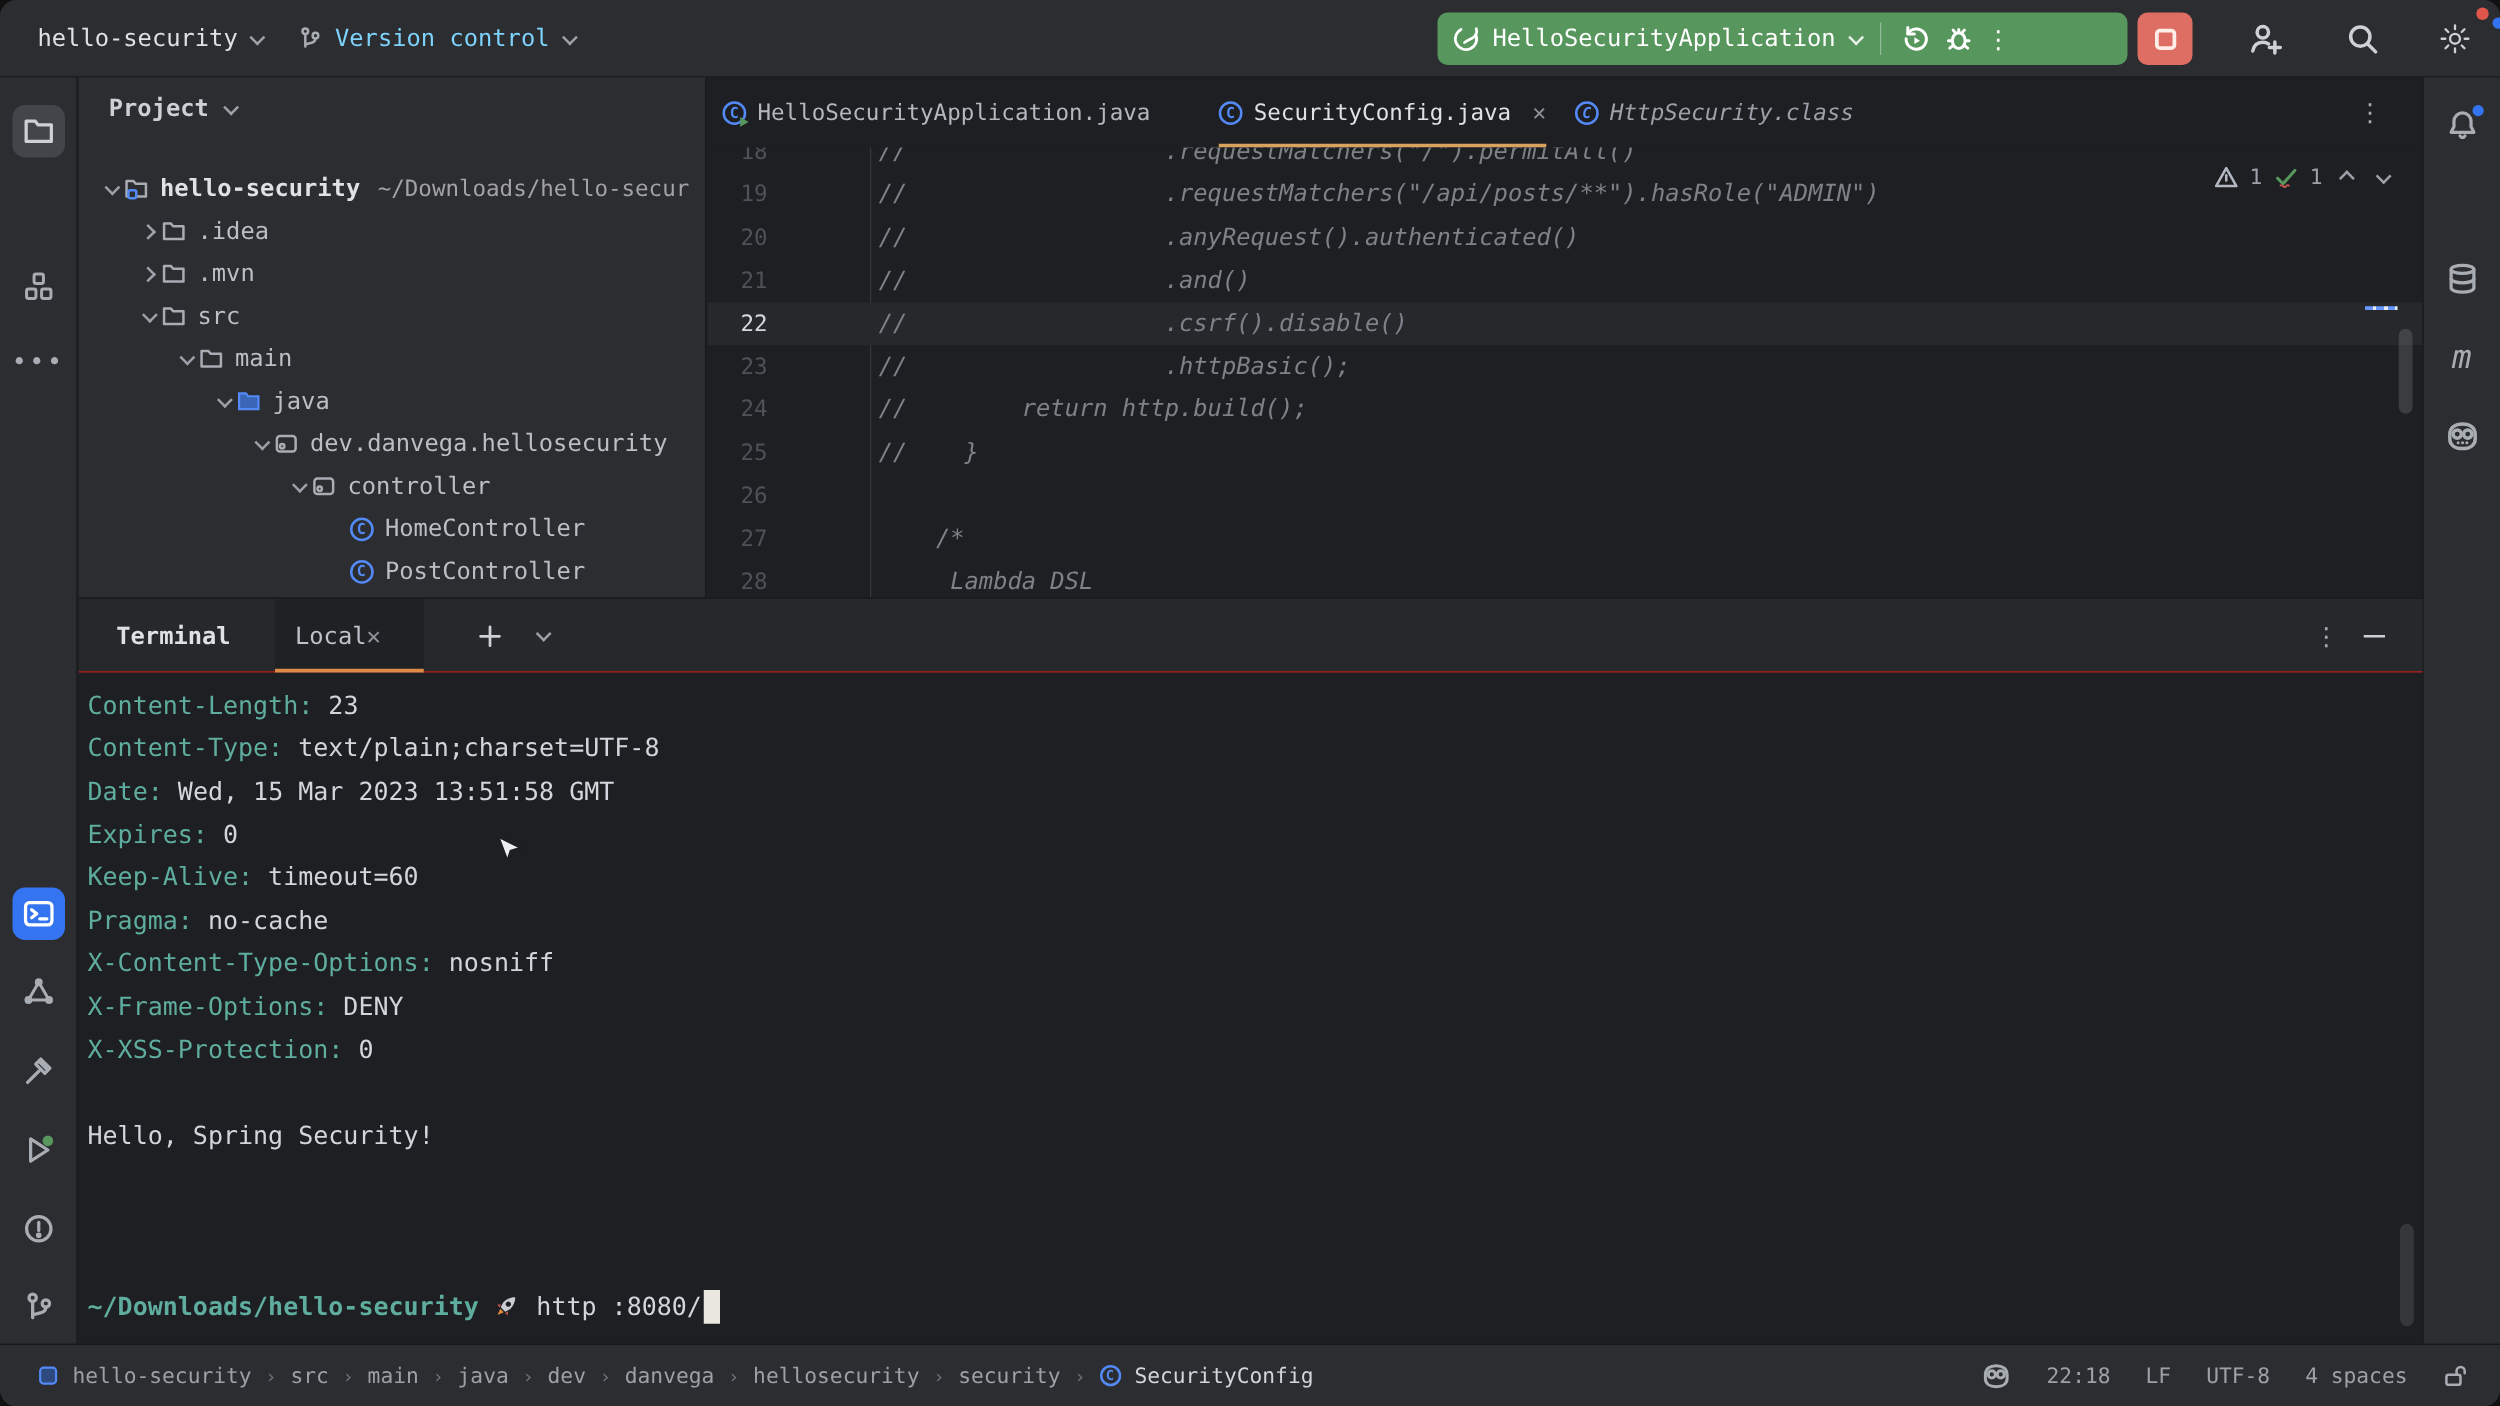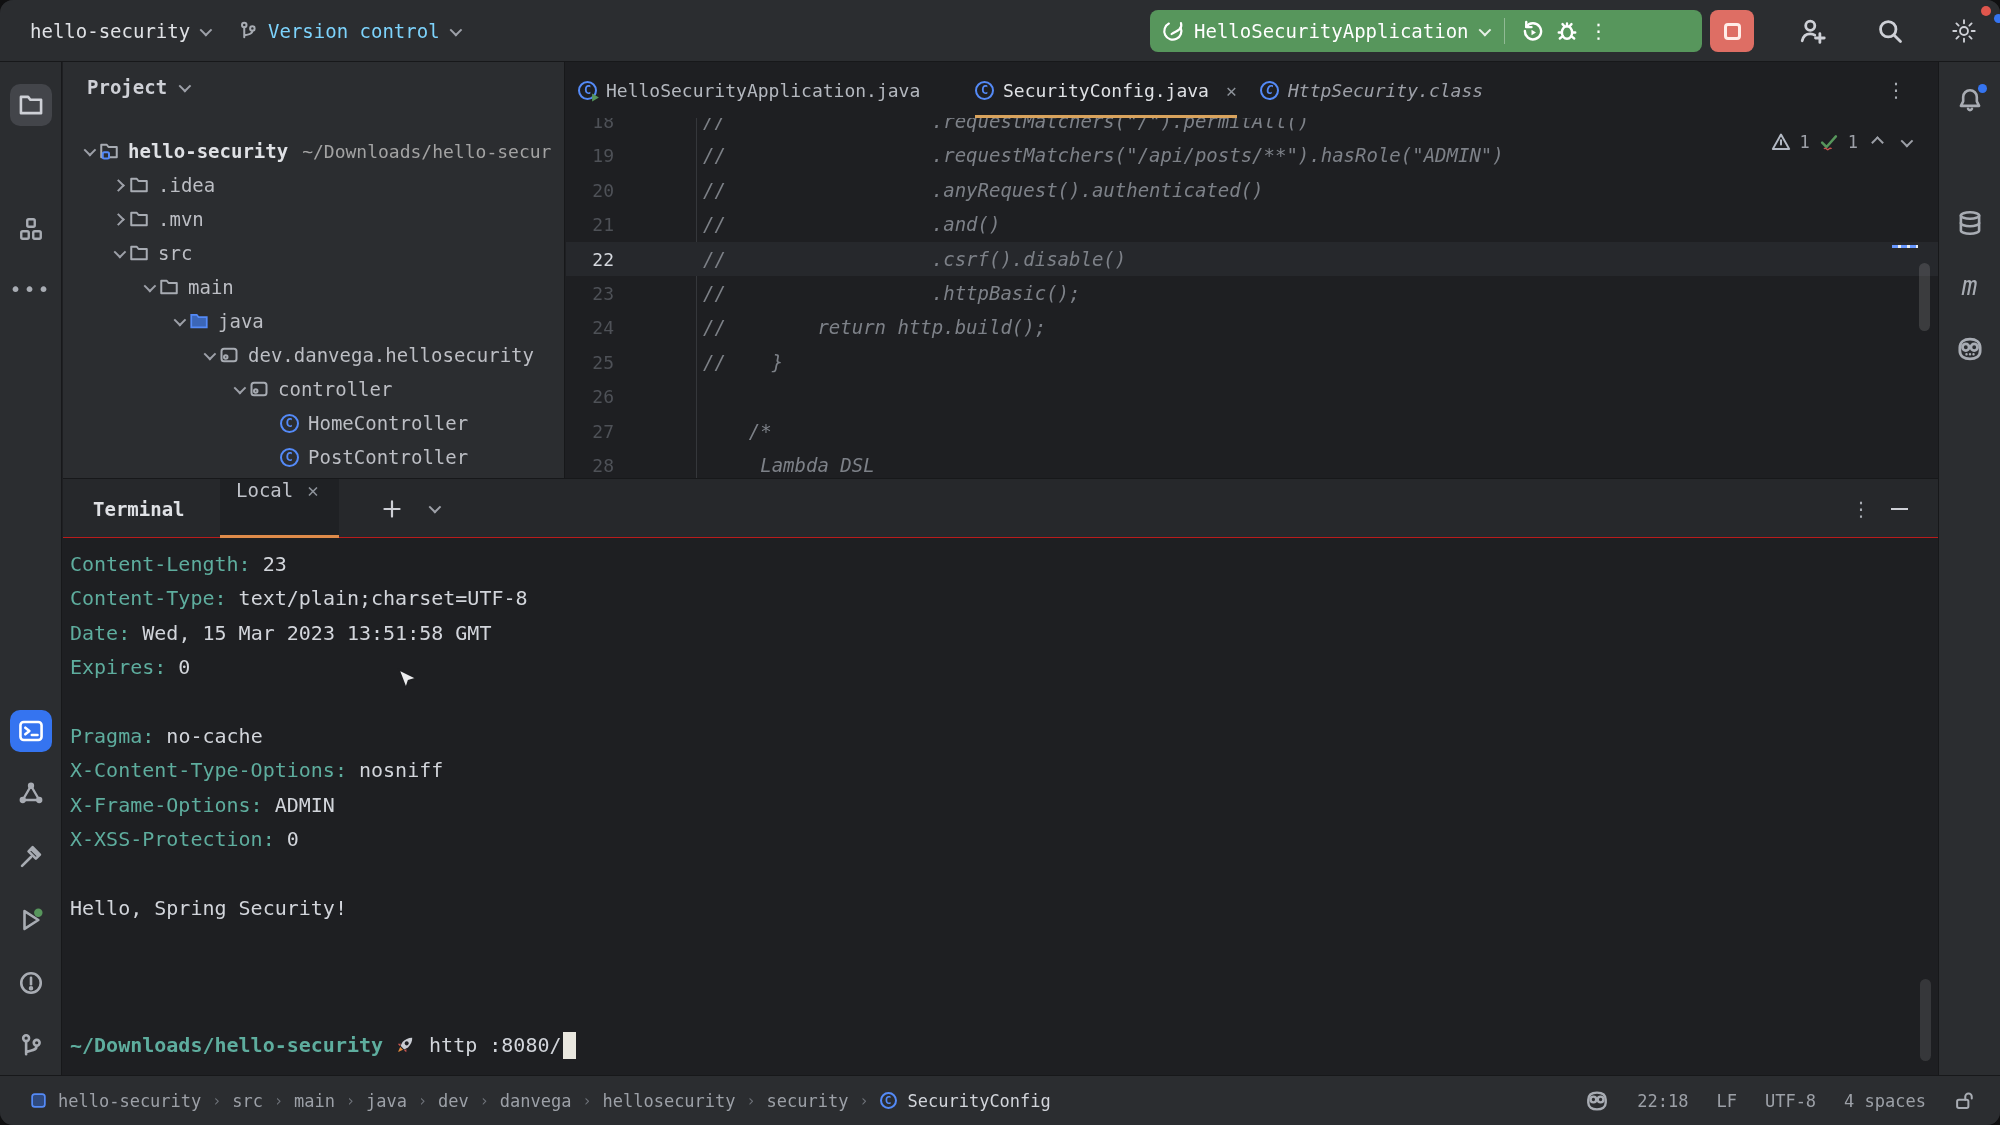--- a/index.html
+++ b/index.html
@@ -66,22 +66,22 @@
   #indent-guide { position:absolute; left:130px; top:0; width:1px; height:360px; background:#35373B; }
   #inspections { position:absolute; right:28px; top:14px; display:flex; align-items:center; gap:9px; color:#9DA0A8; font-size:17px; }
   #ed-scroll-mark { position:absolute; right:20px; top:127px; width:26px; height:3px;
     background:repeating-linear-gradient(90deg,#6897FF 0 6px,#E7EBF2 6px 9px); }
   #ed-scroll-thumb { position:absolute; right:8px; top:145px; width:11px; height:68px; background:rgba(255,255,255,.13); border-radius:6px; }
 
   
   #terminal { left:63px; top:478px; width:1875px; height:597px; background:#1E1F22; border-top:1px solid #17181A; }
   #term-header { position:absolute; left:0; top:0; width:100%; height:59px; background:#26282B; border-bottom:1px solid #b91c1c; }
   #term-title { position:absolute; left:30px; top:0; height:59px; display:flex; align-items:center; font-weight:bold; color:#DFE1E5; }
-  #term-tab { position:absolute; left:157px; top:0; width:119px; height:59px; background:#1F2124; display:flex; 
-    padding:0 16px; gap:14px; color:#BFC2C9; }
+  #term-tab { position:absolute; left:157px; top:0; width:119px; height:59px; background:#1F2124; display:flex; align-items:center;
+    padding:0 16px; color:#BFC2C9; }
   #term-tab .underline { position:absolute; left:0; right:0; bottom:0; height:3px; background:#DE8B4A; }
   #term-tab .close { color:#8E939B; }
   .term-hbtn { position:absolute; top:0; height:59px; display:flex; align-items:center; color:#CED0D6; }
   .t-line { position:absolute; left:7px; height:34px; display:flex; align-items:center; white-space:pre; font-size:20px; }
   .t-key { color:#5EAD9E; }
   .t-val { color:#D2D5DB; }
   #prompt-path { color:#5EAD9E; font-weight:bold; }
   #prompt-cmd { color:#D2D5DB; }
   #caret { display:inline-block; width:13px; height:27px; background:#E9E7DF; margin-left:1px; vertical-align:middle; }
   #term-scroll-thumb { position:absolute; right:7px; top:500px; width:11px; height:82px; background:rgba(255,255,255,.11); border-radius:6px; }
@@ -442,23 +442,24 @@
       </div>
       <div class="term-hbtn" style="left:1828px">
         <span style="width:17px; height:2px; background:#CED0D6; display:inline-block"></span>
       </div>
     </div>
 
     <div class="t-line" style="top:68px"><span class="t-key">Content-Length:</span><span class="t-val"> 23</span></div>
     <div class="t-line" style="top:102px"><span class="t-key">Content-Type:</span><span class="t-val"> text/plain;charset=UTF-8</span></div>
     <div class="t-line" style="top:137px"><span class="t-key">Date:</span><span class="t-val"> Wed, 15 Mar 2023 13:51:58 GMT</span></div>
     <div class="t-line" style="top:171px"><span class="t-key">Expires:</span><span class="t-val"> 0</span></div>
+    <div class="t-line" style="top:205px"><span class="t-key">Keep-Alive:</span><span class="t-val"> timeout=60</span></div>
     <div class="t-line" style="top:240px"><span class="t-key">Pragma:</span><span class="t-val"> no-cache</span></div>
     <div class="t-line" style="top:274px"><span class="t-key">X-Content-Type-Options:</span><span class="t-val"> nosniff</span></div>
-    <div class="t-line" style="top:309px"><span class="t-key">X-Frame-Options:</span><span class="t-val"> ADMIN</span></div>
+    <div class="t-line" style="top:309px"><span class="t-key">X-Frame-Options:</span><span class="t-val"> DENY</span></div>
     <div class="t-line" style="top:343px"><span class="t-key">X-XSS-Protection:</span><span class="t-val"> 0</span></div>
     <div class="t-line" style="top:412px"><span class="t-val">Hello, Spring Security!</span></div>
 
     <div class="t-line" style="top:549px">
       <span id="prompt-path">~/Downloads/hello-security</span>
       <span style="width:10px"></span>
       <svg width="24" height="24" viewBox="0 0 20 20">
         <g transform="rotate(45 10 10)">
           <path d="M10 1.5c2.2 2 3.2 5 3.2 8.2l-1.1 3.4H7.9L6.8 9.7c0-3.2 1-6.2 3.2-8.2z" fill="#C9CCD3"></path>
           <circle cx="10" cy="8" r="1.7" fill="#1E1F22"></circle>

